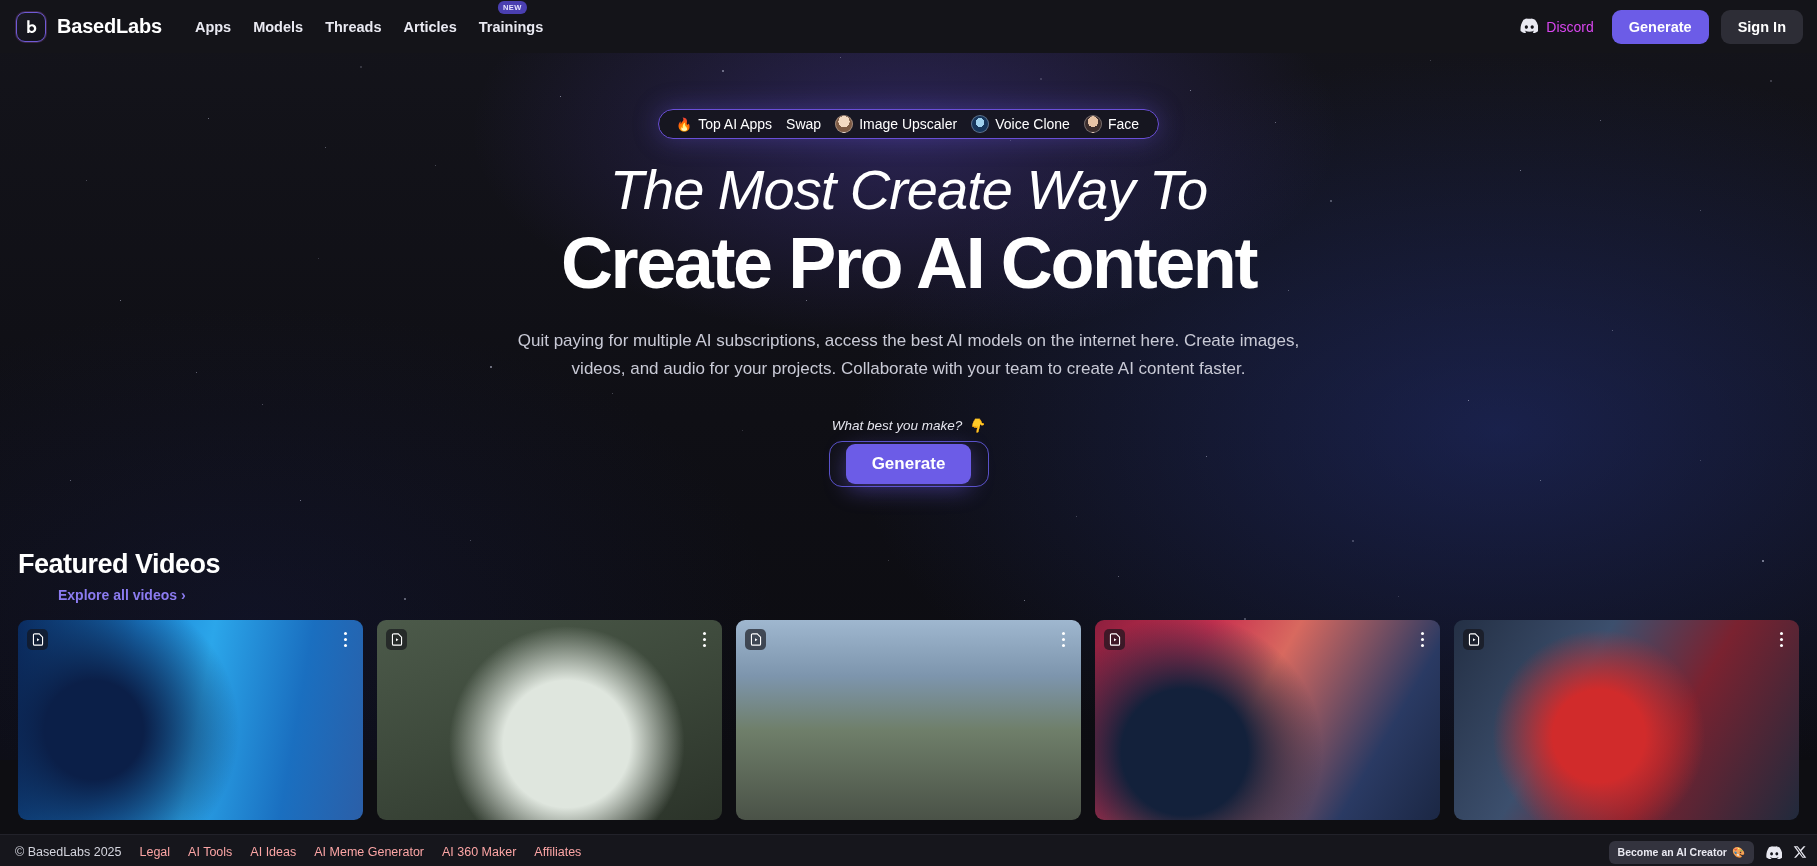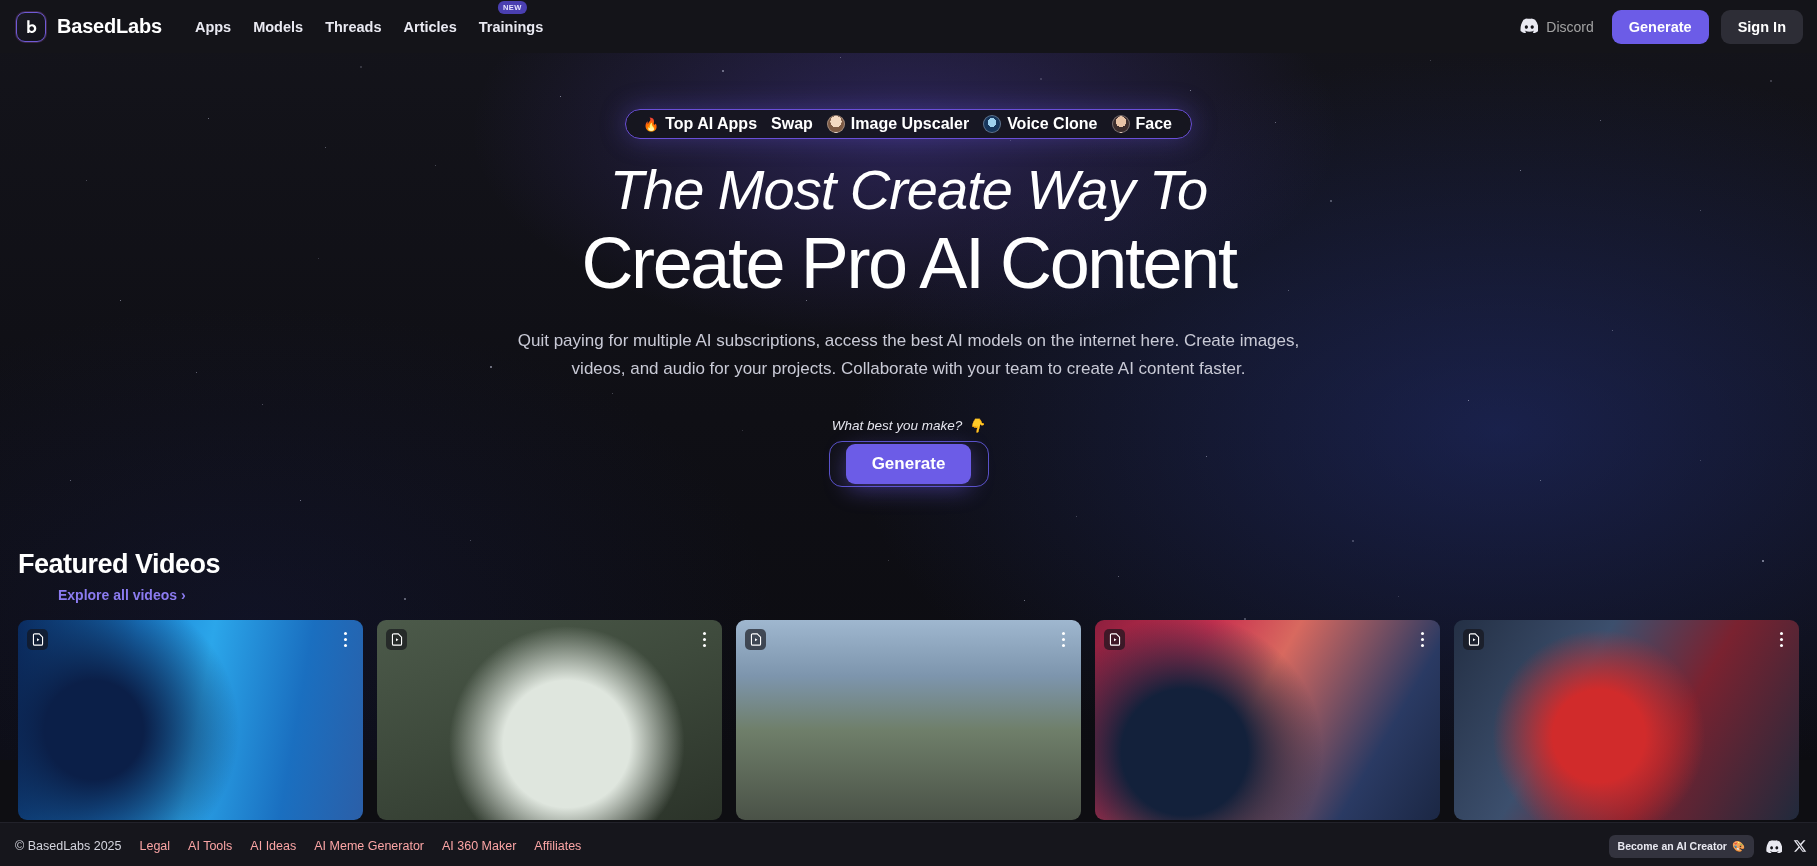--- a/index.html
+++ b/index.html
@@ -50,21 +50,21 @@
     padding: 6px 11px; cursor:pointer; white-space:nowrap;
   }
   .new-badge {
     position:absolute; top:-12px; left:50%; transform:translateX(-45%);
     background:#4a3fb0; color:#e7e4ff;
     font-size:7.5px; font-weight:700; letter-spacing:.5px;
     padding:2px 5px; border-radius:6px;
   }
 
   .nav-right { margin-left:auto; display:flex; align-items:center; gap:12px; }
-  .discord-link { display:flex; align-items:center; gap:8px; color:#a3a3a3; font-size:14px; cursor:pointer; padding:4px 6px;}
+  .discord-link { display:flex; align-items:center; gap:8px; color:#d946ef; font-size:14px; cursor:pointer; padding:4px 6px;}
   .btn-generate-nav {
     background:#6c5ce7; color:#fff; font-size:14.5px; font-weight:700;
     border:none; border-radius:9px; padding:9px 17px; cursor:pointer;
   }
   .btn-signin {
     background:#2d2d36; color:#fff; font-size:14.5px; font-weight:700;
     border:none; border-radius:9px; padding:9px 17px; cursor:pointer;
   }
 
   
@@ -75,35 +75,35 @@
     width: fit-content;
     display:flex; align-items:center; gap:0;
     background: rgba(22,22,30,.88);
     border: 1.4px solid #6a4fd8;
     border-radius: 999px;
     padding: 5px 12px 5px 10px;
     box-shadow: 0 0 26px rgba(108,92,231,.35);
     cursor:pointer;
   }
   .pill-item { display:flex; align-items:center; gap:6px; padding: 0 7px; }
-  .pill-text { color:#fff; font-size:16px; font-weight:700; white-space:nowrap; }
+  .pill-text { color:#fff; font-size:14px; font-weight:400; white-space:nowrap; }
   .pill-emoji { font-size:13px; line-height:1; }
   .pill-av { width:18px; height:18px; border-radius:50%; flex:none; border:1px solid rgba(255,255,255,.3); }
   .av1 { background: radial-gradient(circle at 50% 35%, #f3d9c2 0 42%, #7d5a44 43% 100%); }
   .av2 { background: radial-gradient(circle at 50% 40%, #9fd2ef 0 35%, #16365c 36% 100%); }
   .av3 { background: radial-gradient(circle at 50% 35%, #e7c3a6 0 40%, #3a2c2c 41% 100%); }
 
   .headline-1 {
     margin-top: 22px;
     color:#fff; font-size: 56px; font-weight: 400;
     font-style: italic; letter-spacing:-1px; line-height:1.05;
   }
   .headline-2 {
     margin-top: 6px;
-    color:#fff; font-size: 72px; font-weight: 400;
+    color:#fff; font-size: 72px; font-weight: 700;
     letter-spacing:-2.4px; line-height:1.05;
   }
   .hero-sub {
     margin: 26px auto 0; max-width: 790px;
     color:#c9cad6; font-size:17px; line-height:1.65;
   }
   .make-label {
     margin-top: 34px;
     color:#e6e6ee; font-size:13.5px; font-style:italic;
     display:flex; align-items:center; justify-content:center; gap:6px;
@@ -153,21 +153,21 @@
       linear-gradient(180deg,#9fb7cf 0%, #7d95ad 28%, #6f7f6a 55%, #4a5247 100%); }
   .thumb4 { background:
       radial-gradient(circle at 26% 66%, #13213b 0 22%, rgba(19,33,59,0) 48%),
       linear-gradient(120deg,#8d1f3e 0%, #c9304f 26%, #d8695f 45%, #2a3a63 78%, #1b2744 100%); }
   .thumb5 { background:
       radial-gradient(circle at 42% 58%, #d12b2b 0 20%, rgba(209,43,43,0) 46%),
       linear-gradient(120deg,#243045 0%, #3c4f6d 35%, #7a2230 62%, #202a3c 100%); }
 
   
   .footer {
-    position:absolute; left:0; bottom:0; width:100%; height:44px; z-index:40;
+    position:absolute; left:0; bottom:0; width:100%; height:32px; z-index:40;
     background:#16161c; border-top:1px solid #22222a;
     display:flex; align-items:center; padding: 3px 10px 0 6px;
   }
   .foot-left { display:flex; align-items:center; gap:0; }
   .foot-item { color:#fca5a5; font-size:12.5px; padding: 0 9px; cursor:pointer; white-space:nowrap; }
   .foot-copy { color:#d4d5de; font-size:12.5px; padding: 0 9px; }
   .foot-right { margin-left:auto; display:flex; align-items:center; gap:11px; }
   .creator-pill {
     background:#33333e; color:#e8e8f0; font-size:10.5px; font-weight:600;
     border-radius:6px; padding:5px 9px; display:flex; align-items:center; gap:5px; cursor:pointer;

